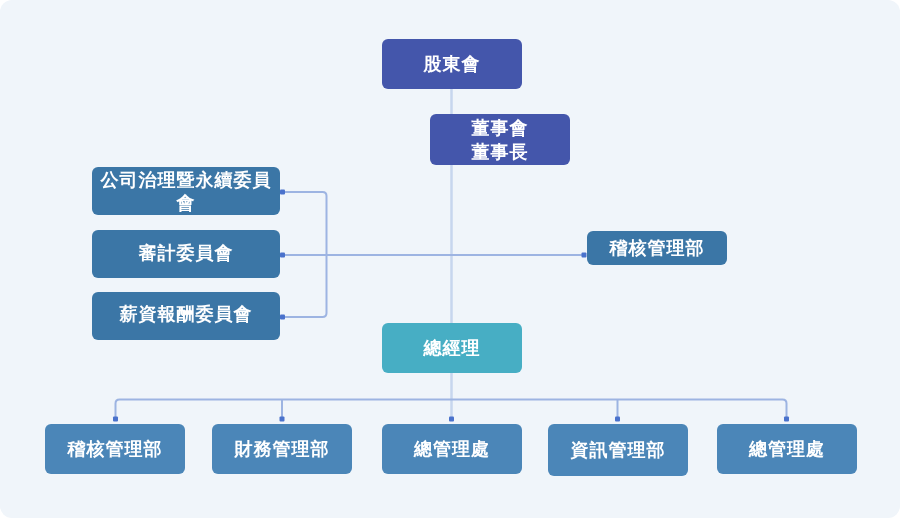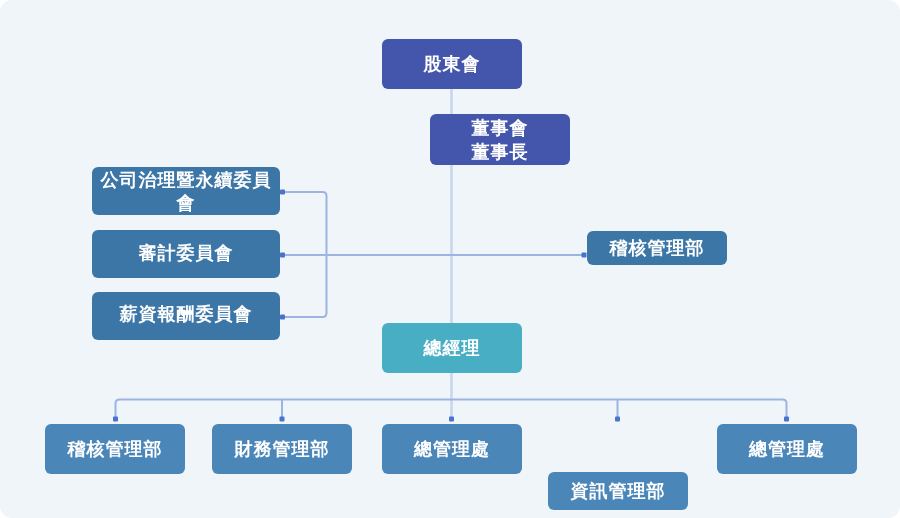--- a/index.html
+++ b/index.html
@@ -52,21 +52,21 @@
   .n-shareholders { left: 382px; top: 39px;  width: 140px; height: 50px; }
   .n-board        { left: 382px; top: 114px; width: 140px; height: 51px; margin-left: 48px; }
   .n-governance   { left: 92px;  top: 167px; width: 188px; height: 48px; }
   .n-auditcom     { left: 92px;  top: 230px; width: 188px; height: 48px; font-family: Liberation Serif, serif; }
   .n-compensation { left: 92px;  top: 292px; width: 188px; height: 48px; font-family: Liberation Mono, monospace; }
   .n-auditdept    { left: 587px; top: 231px; width: 140px; height: 34px; }
   .n-president    { left: 382px; top: 323px; width: 140px; height: 50px; }
   .n-hr           { left: 45px;  top: 424px; width: 140px; height: 50px; }
   .n-finance      { left: 212px; top: 424px; width: 140px; height: 50px; justify-content: center; }
   .n-investment   { left: 382px; top: 424px; width: 140px; height: 50px; }
-  .n-it           { left: 548px; top: 424px; width: 140px; height: 38px; margin-top: 48px; }
+  .n-it           { left: 548px; top: 424px; width: 140px; height: 52px; }
   .n-genadmin     { left: 717px; top: 424px; width: 140px; height: 50px; }
 </style>
 </head>
 <body>
 
 <div class="panel">
 
   <svg class="connector-svg" viewBox="0 0 900 518" xmlns="http://www.w3.org/2000/svg">
 
     <path class="line-light" d="M451.5 89 V114"></path>

